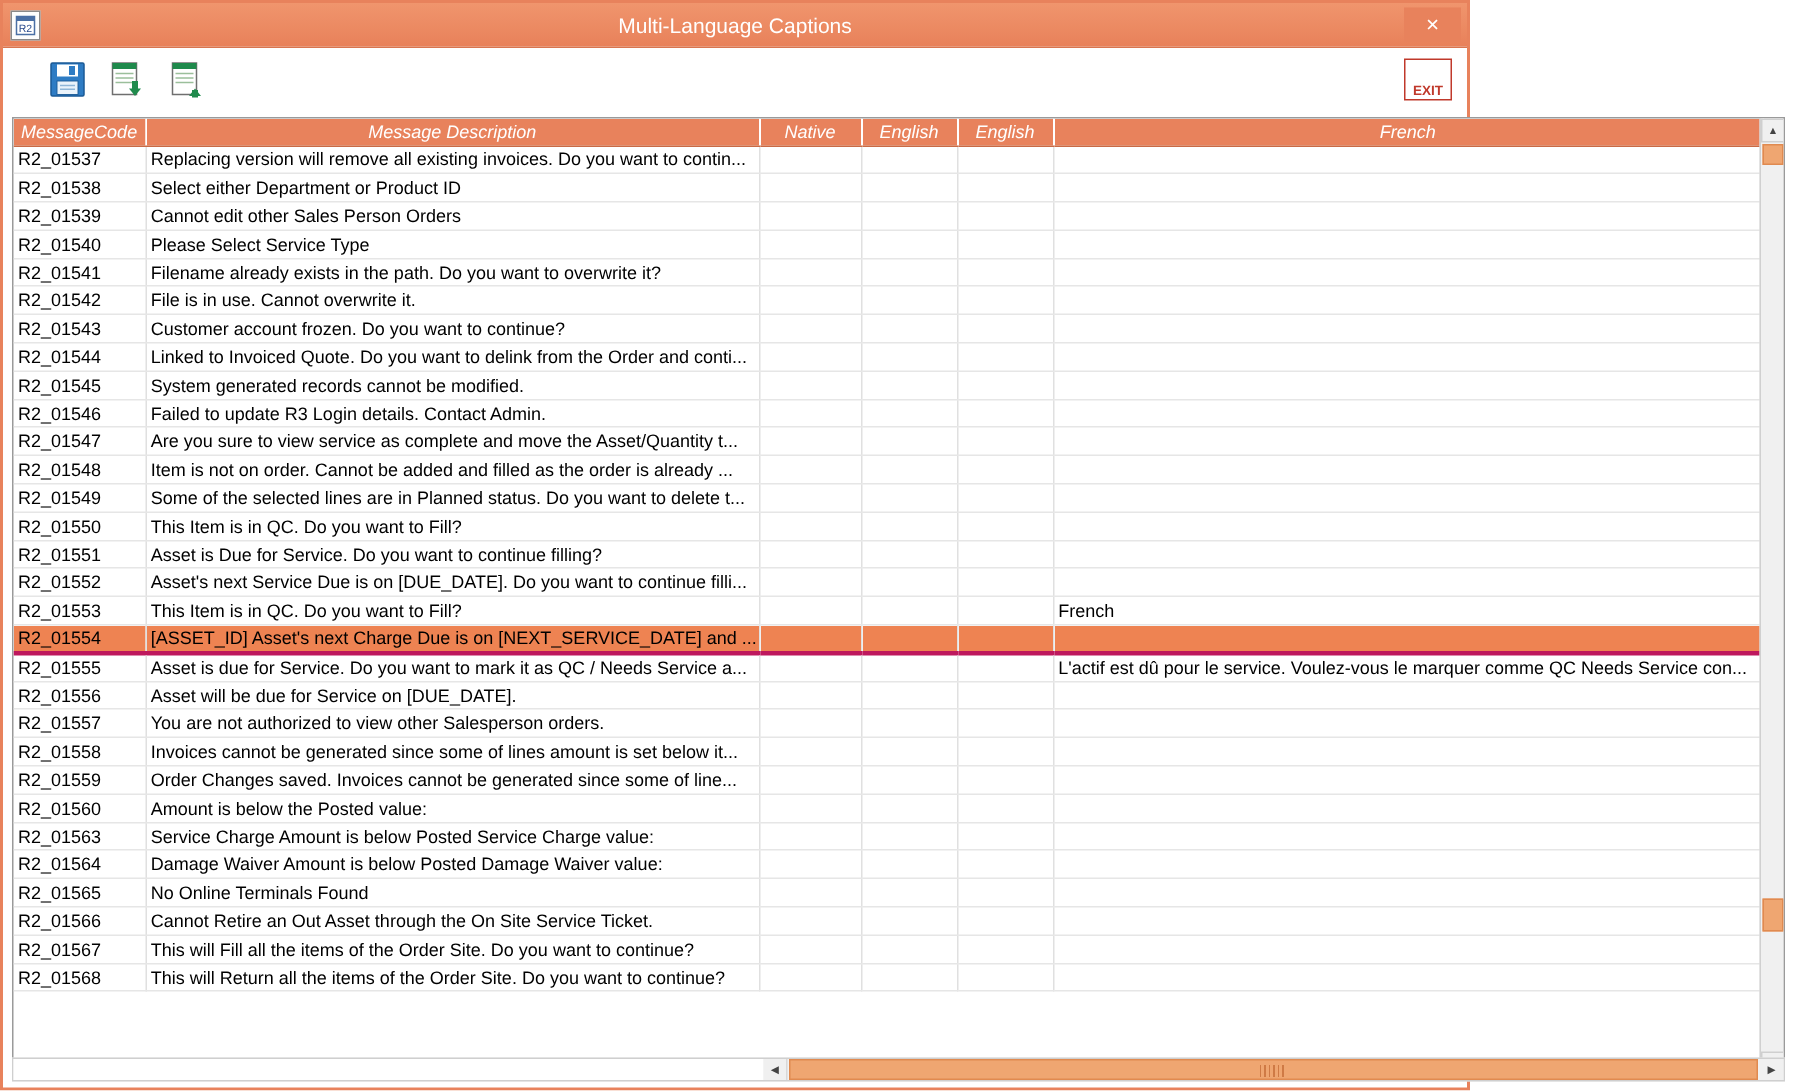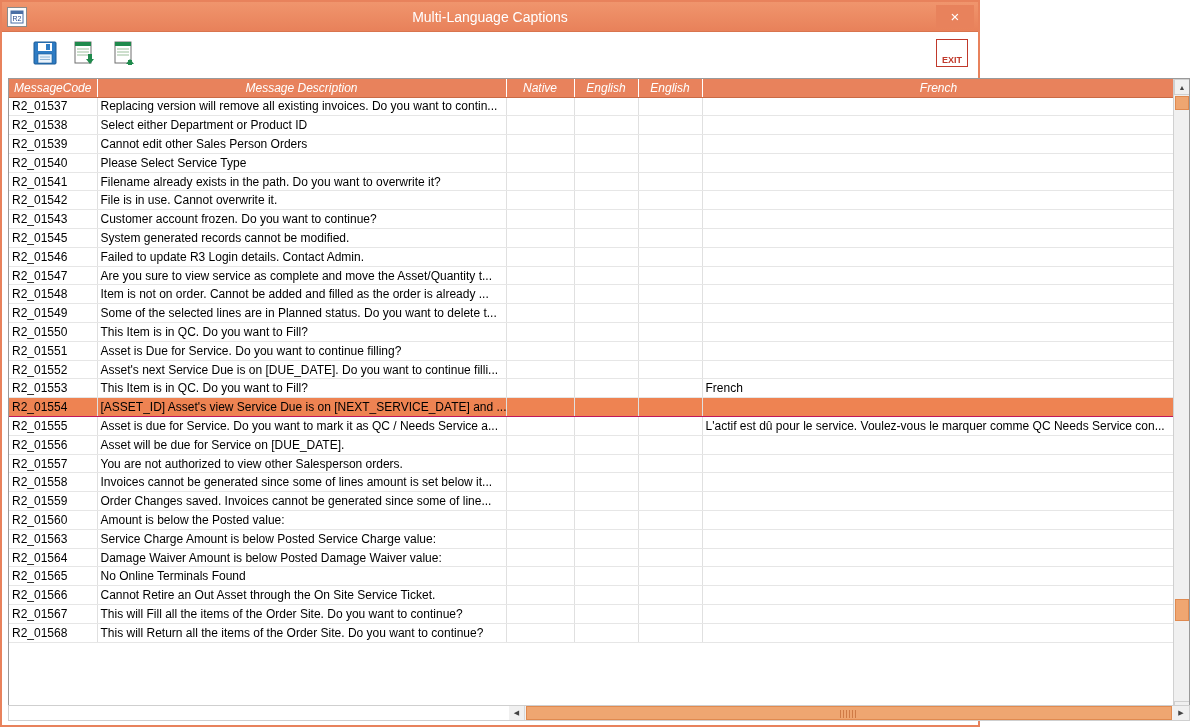--- a/index.html
+++ b/index.html
@@ -126,21 +126,21 @@
     border-bottom: 1px solid #e6e6e6;
     padding: 0 3px;
     white-space: nowrap;
     overflow: hidden;
     color: #000000;
     font-size: 12px;
   }
   tr.row-selected td {
     background: #ee8352;
     border-top: 1px solid #b03a10;
-    border-bottom: 1px solid #be185d;
+    border-bottom: 3px solid #be185d;
     color: #000000;
   }
   .col-code { width: 88px; }
   .col-desc { width: 409px; }
   .col-native { width: 68px; }
   .col-eng1 { width: 64px; }
   .col-eng2 { width: 64px; }
   .col-french { width: 473px; }
 
   
@@ -344,20 +344,28 @@
           </tr>
           <tr>
             <td>R2_01543</td>
             <td>Customer account frozen. Do you want to continue?</td>
             <td></td>
             <td></td>
             <td></td>
             <td></td>
           </tr>
           <tr>
+            <td>R2_01544</td>
+            <td>Linked to Invoiced Quote. Do you want to delink from the Order and conti...</td>
+            <td></td>
+            <td></td>
+            <td></td>
+            <td></td>
+          </tr>
+          <tr>
             <td>R2_01545</td>
             <td>System generated records cannot be modified.</td>
             <td></td>
             <td></td>
             <td></td>
             <td></td>
           </tr>
           <tr>
             <td>R2_01546</td>
             <td>Failed to update R3 Login details. Contact Admin.</td>
@@ -417,21 +425,21 @@
           <tr>
             <td>R2_01553</td>
             <td>This Item is in QC. Do you want to Fill?</td>
             <td></td>
             <td></td>
             <td></td>
             <td>French</td>
           </tr>
           <tr class="row-selected">
             <td>R2_01554</td>
-            <td>[ASSET_ID] Asset's view Service Due is on [NEXT_SERVICE_DATE] and ...</td>
+            <td>[ASSET_ID] Asset's next Charge Due is on [NEXT_SERVICE_DATE] and ...</td>
             <td></td>
             <td></td>
             <td></td>
             <td></td>
           </tr>
           <tr>
             <td>R2_01555</td>
             <td>Asset is due for Service. Do you want to mark it as QC / Needs Service a...</td>
             <td></td>
             <td></td>

